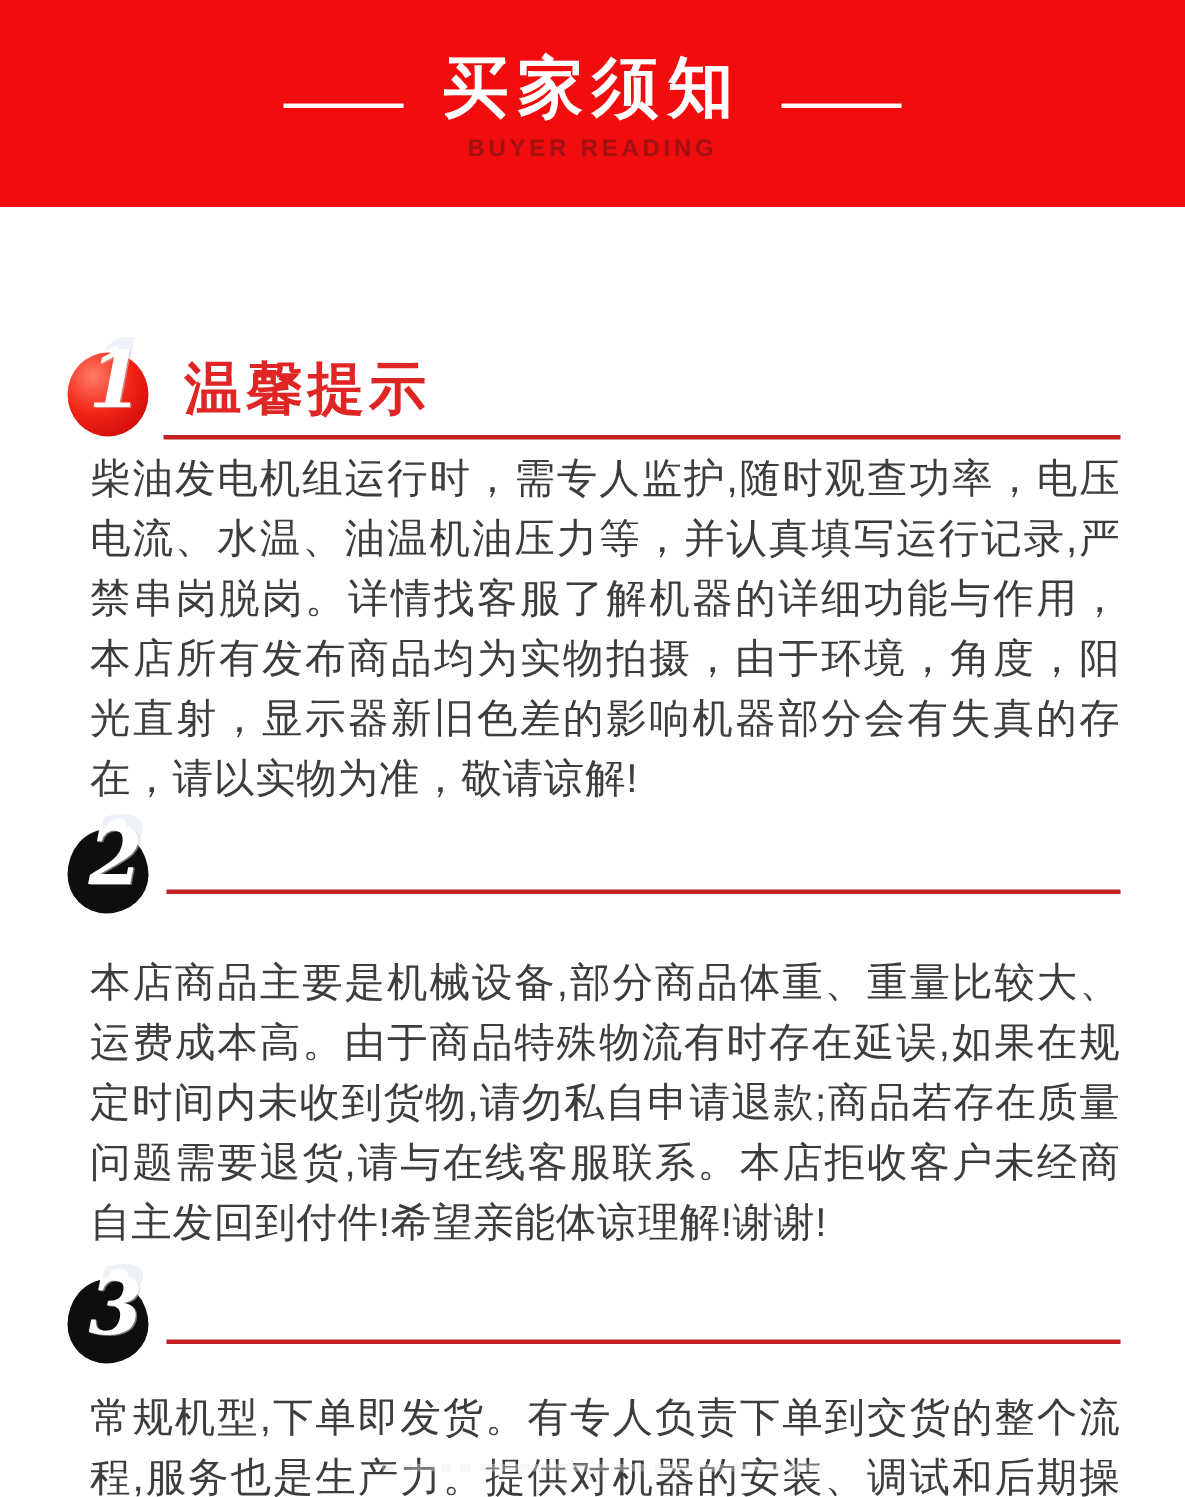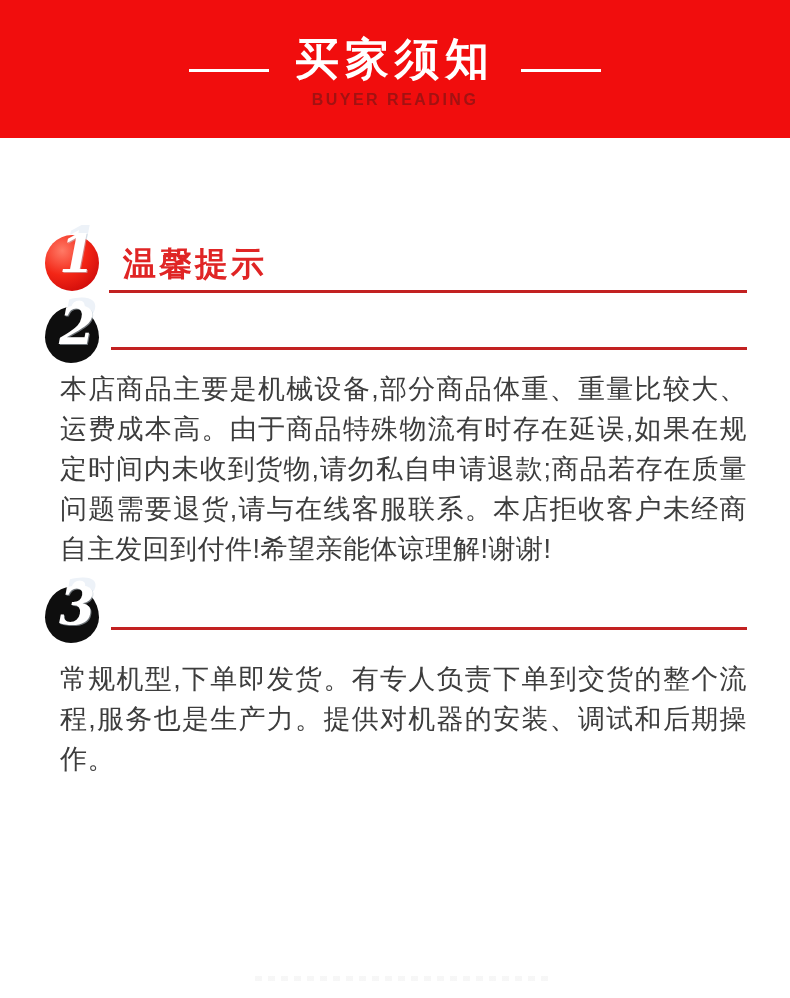--- a/index.html
+++ b/index.html
@@ -57,36 +57,36 @@
     position: absolute; top: -3px; left: 14px;
     font-family: "DejaVu Serif", serif; font-style: italic; font-weight: 700;
     font-size: 52px; line-height: 1; color: #ffffff;
     text-shadow: 1px 1px 0 rgba(190,200,210,0.55);
   }
 
   
   .head-right { flex: 1; display: flex; flex-direction: column; margin-left: 8px; min-width: 0; }
   .sec-title {
     margin: 0 0 7px 14px;
-    font-size: 33px; font-weight: bold; letter-spacing: 3px; line-height: 1.15;
+    font-size: 38px; font-weight: bold; letter-spacing: 3px; line-height: 1.15;
     color: var(--heading-red, #e02525); white-space: nowrap;
   }
   .rule { height: 3px; background: var(--accent-red, #c22121); }
   .rule-inline { flex: 1; margin-left: 10px; margin-bottom: 15px; }
 
   
   .body-text {
     margin: 6px 0 0 15px;
     font-size: 27px; line-height: 40px; letter-spacing: 0.5px;
     color: var(--body-text, #3d3d3d);
     text-align: justify; font-weight: 500;
   }
   .sec-1 { margin-top: 93px; }
   .sec-2 { margin-top: 10px; }
-  .sec-2 .body-text { margin-top: 4px; }
+  .sec-2 .body-text { margin-top: 24px; }
   .sec-3 { margin-top: 14px; }
   .sec-3 .body-text { margin-top: 14px; }
 
   
   .bottom-artifact {
     position: absolute; left: 255px; top: 976px; width: 295px; height: 5px;
     background: repeating-linear-gradient(90deg, #e7e7e7 0 7px, #ffffff 7px 13px);
     opacity: 0.35;
   }
 </style>
@@ -111,20 +111,21 @@
         <div class="badge badge-red">
           <span class="ghost">1</span>
           <span class="ellipse"></span>
           <span class="num">1</span>
         </div>
         <div class="head-right">
           <h2 class="sec-title">温馨提示</h2>
           <div class="rule"></div>
         </div>
       </div>
+      <p class="body-text">柴油发电机组运行时，需专人监护,随时观查功率，电压电流、水温、油温机油压力等，并认真填写运行记录,严禁串岗脱岗。详情找客服了解机器的详细功能与作用，本店所有发布商品均为实物拍摄，由于环境，角度，阳光直射，显示器新旧色差的影响机器部分会有失真的存在，请以实物为准，敬请谅解!</p>
     </section>
 
     <section class="sec-2">
       <div class="sec-head">
         <div class="badge badge-black">
           <span class="ghost">2</span>
           <span class="ellipse"></span>
           <span class="num">2</span>
         </div>
         <div class="rule rule-inline"></div>

